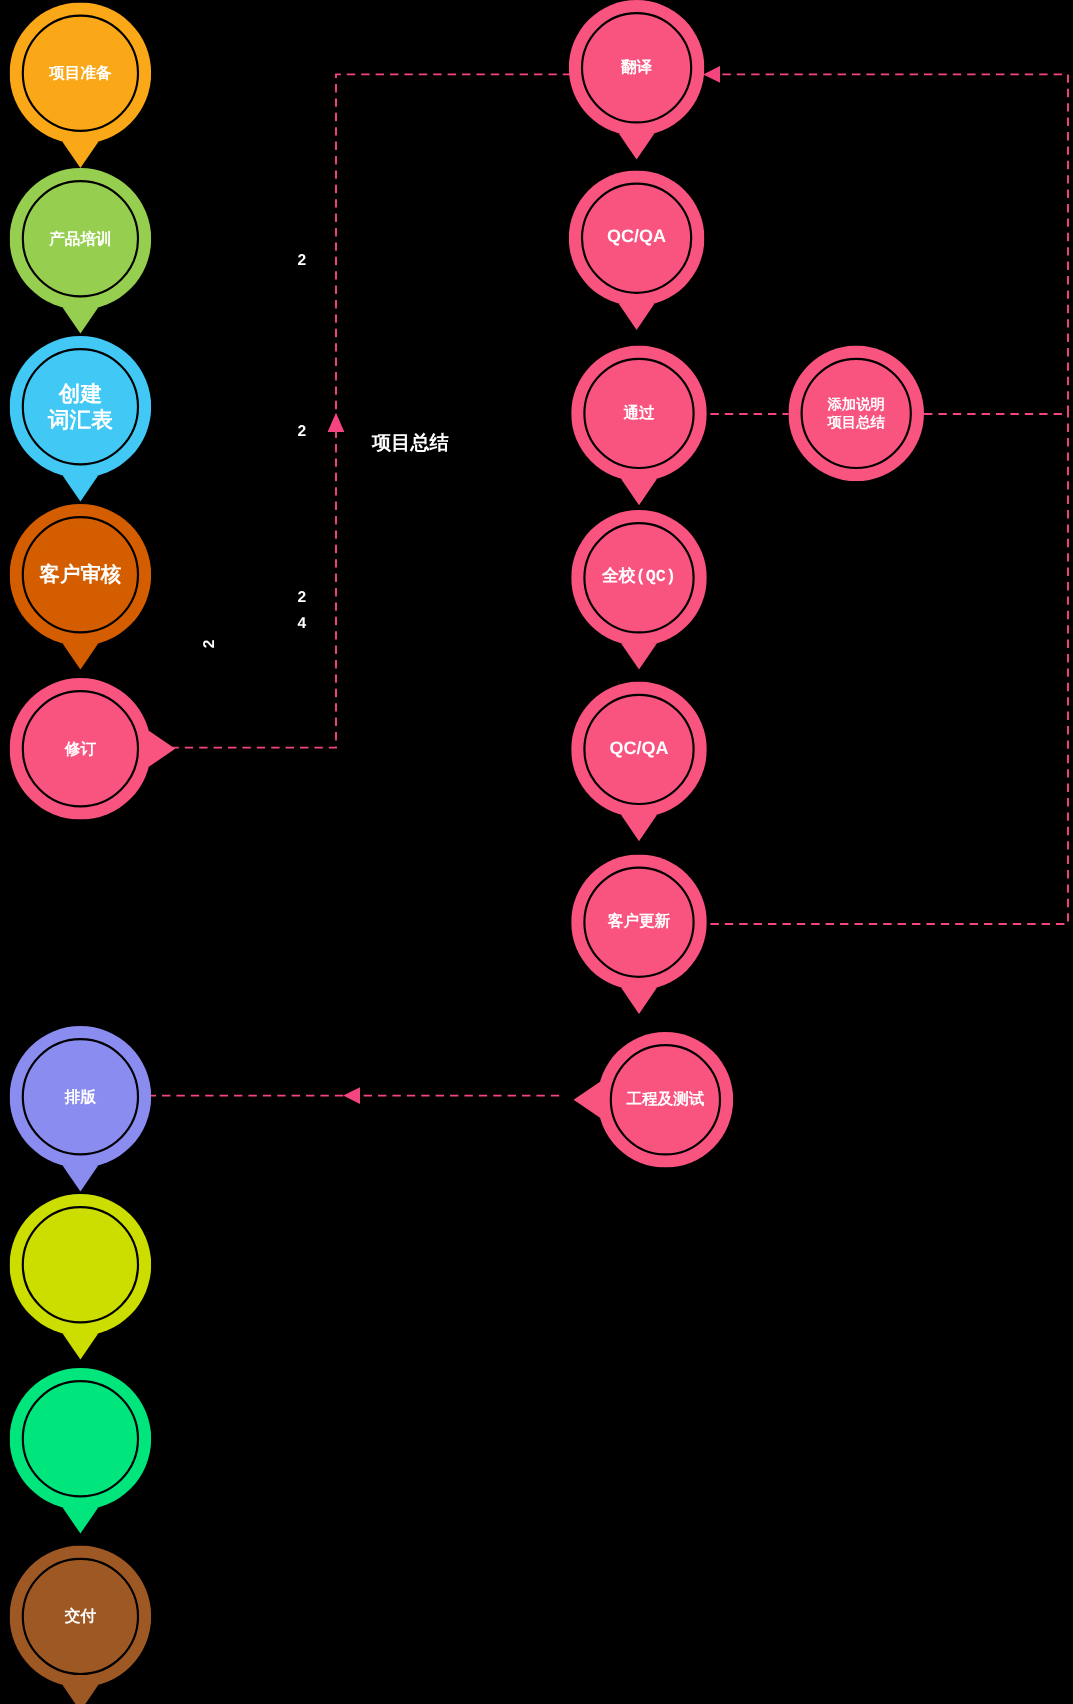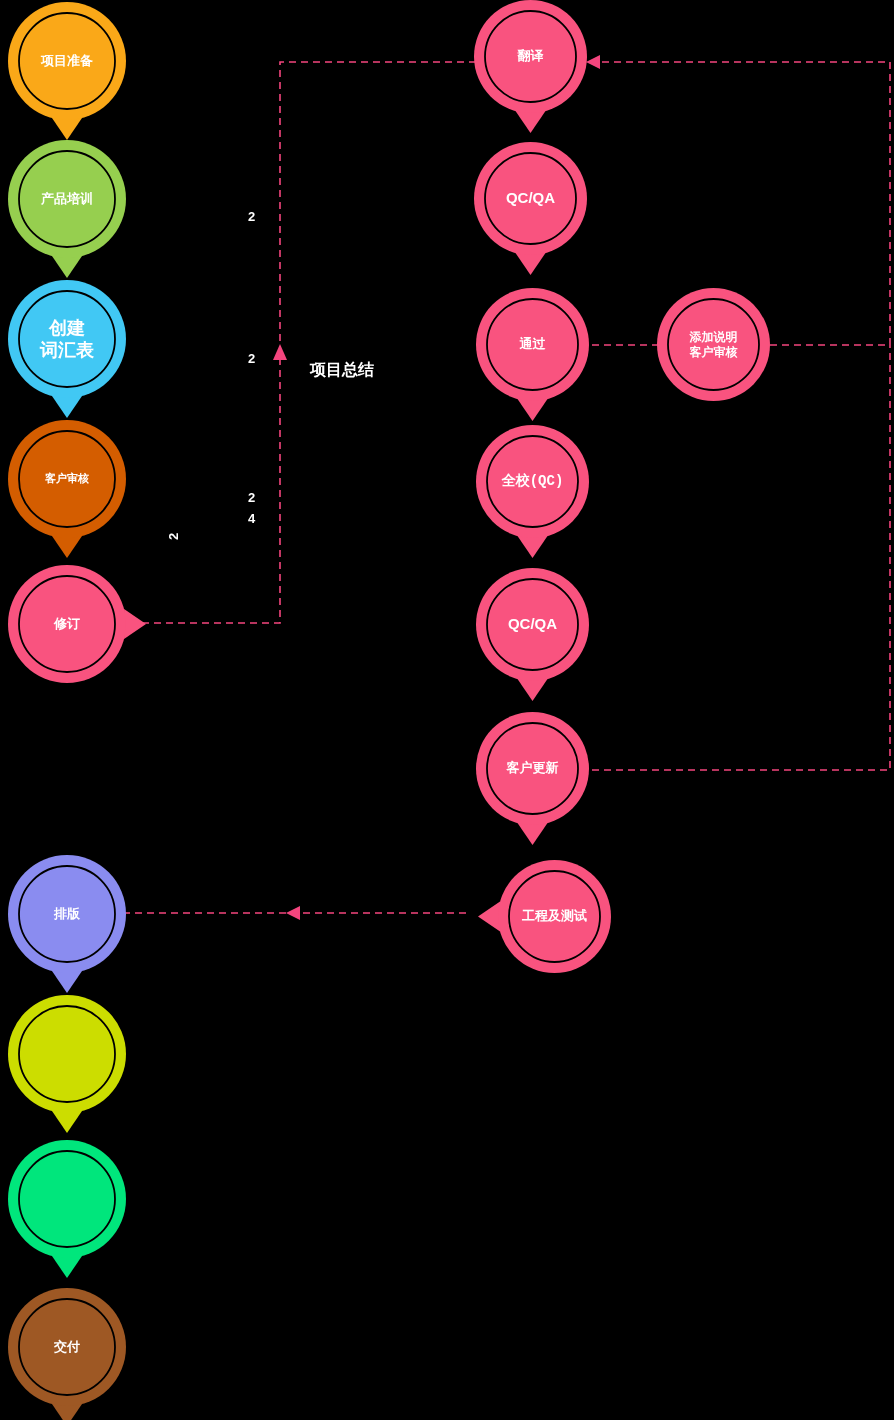--- a/index.html
+++ b/index.html
@@ -108,21 +108,21 @@
       </div>
       <div class="node pin-down" style="left: 8px; top: 420px; width: 118px; height: 140px;">
         <svg class="pin" width="118" height="140" viewBox="0 0 118 140">
        <path d="M 44 116.06137047074841
             L 59 138
             L 74 116.06137047074841 Z" fill="#D45D00"></path>
        <circle cx="59" cy="59" r="59" fill="#D45D00"></circle>
        <circle cx="59" cy="59" r="48" fill="none" stroke="#000000" stroke-width="1.8"></circle>
      </svg>
         <div class="cap" style="left:0px;top:0px;width:118px;height:118px;
-                   font-size:11px;transform:none;">客户审核</div>
+                   font-size:17px;transform:none;">客户审核</div>
       </div>
       <div class="node pin-right" style="left: 8px; top: 565px; width: 140px; height: 118px;">
         <svg class="pin" width="140" height="118" viewBox="0 0 140 118">
        <path d="M 116.06137047074841 44
             L 138 59
             L 116.06137047074841 74 Z" fill="#F9537F"></path>
        <circle cx="59" cy="59" r="59" fill="#F9537F"></circle>
        <circle cx="59" cy="59" r="48" fill="none" stroke="#000000" stroke-width="1.8"></circle>
      </svg>
         <div class="cap" style="left:0px;top:0px;width:118px;height:118px;
@@ -246,21 +246,21 @@
                    font-size:13px;transform:none;">工程及测试</div>
       </div>
       <div class="node pin-none" style="left: 657px; top: 288px; width: 113px; height: 113px;">
         <svg class="pin" width="113" height="113" viewBox="0 0 113 113">
 
        <circle cx="56.5" cy="56.5" r="56.5" fill="#F9537F"></circle>
        <circle cx="56.5" cy="56.5" r="45.5" fill="none" stroke="#000000" stroke-width="1.8"></circle>
      </svg>
         <div class="cap" style="left:0px;top:0px;width:113px;height:113px;
                    font-size:12px;transform:none;">添加说明
-客户审核</div>
+项目总结</div>
       </div>
     </div>
 
   <div id="edge-labels">
       <div class="lbl" style="left: 248px; top: 210px; font-size: 13px;">2</div>
       <div class="lbl" style="left: 248px; top: 352px; font-size: 13px;">2</div>
       <div class="lbl" style="left: 248px; top: 491px; font-size: 13px;">2</div>
       <div class="lbl" style="left: 248px; top: 512px; font-size: 13px;">4</div>
       <div class="lbl rot" style="left: 170px; top: 530px; font-size: 13px;">2</div>
       <div class="lbl" style="left: 310px; top: 362px; font-size: 16px;">项目总结</div>

